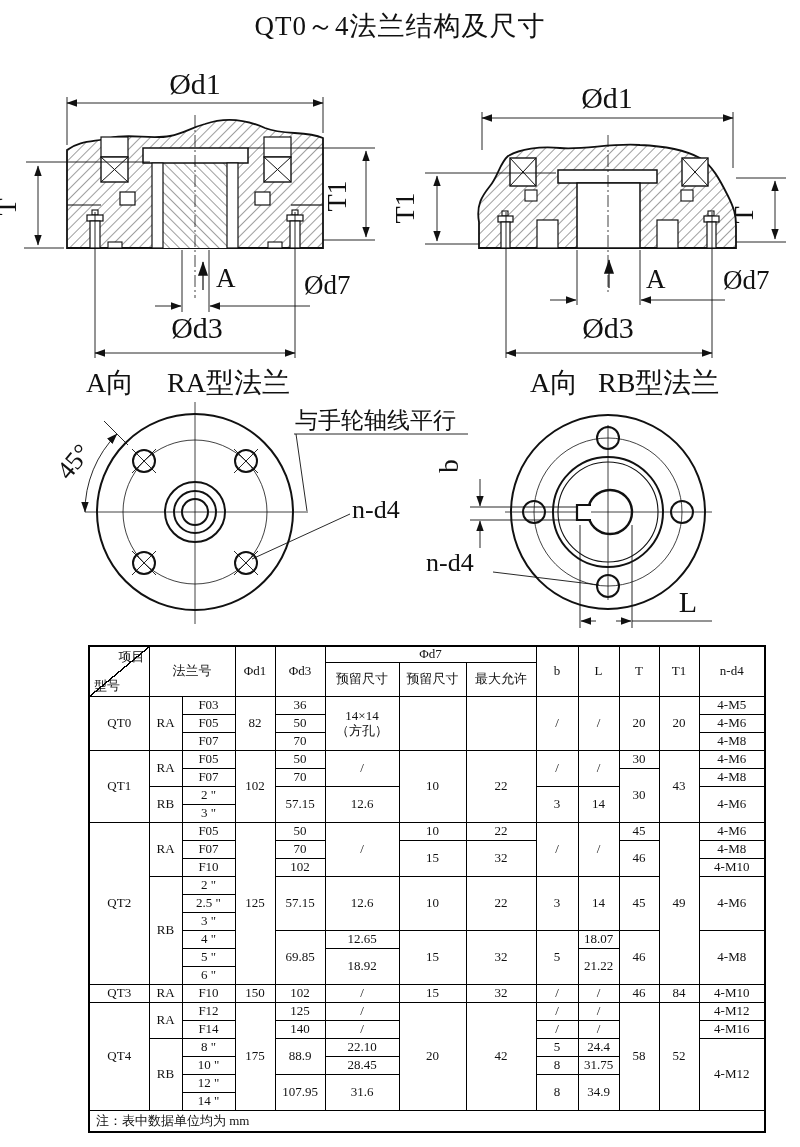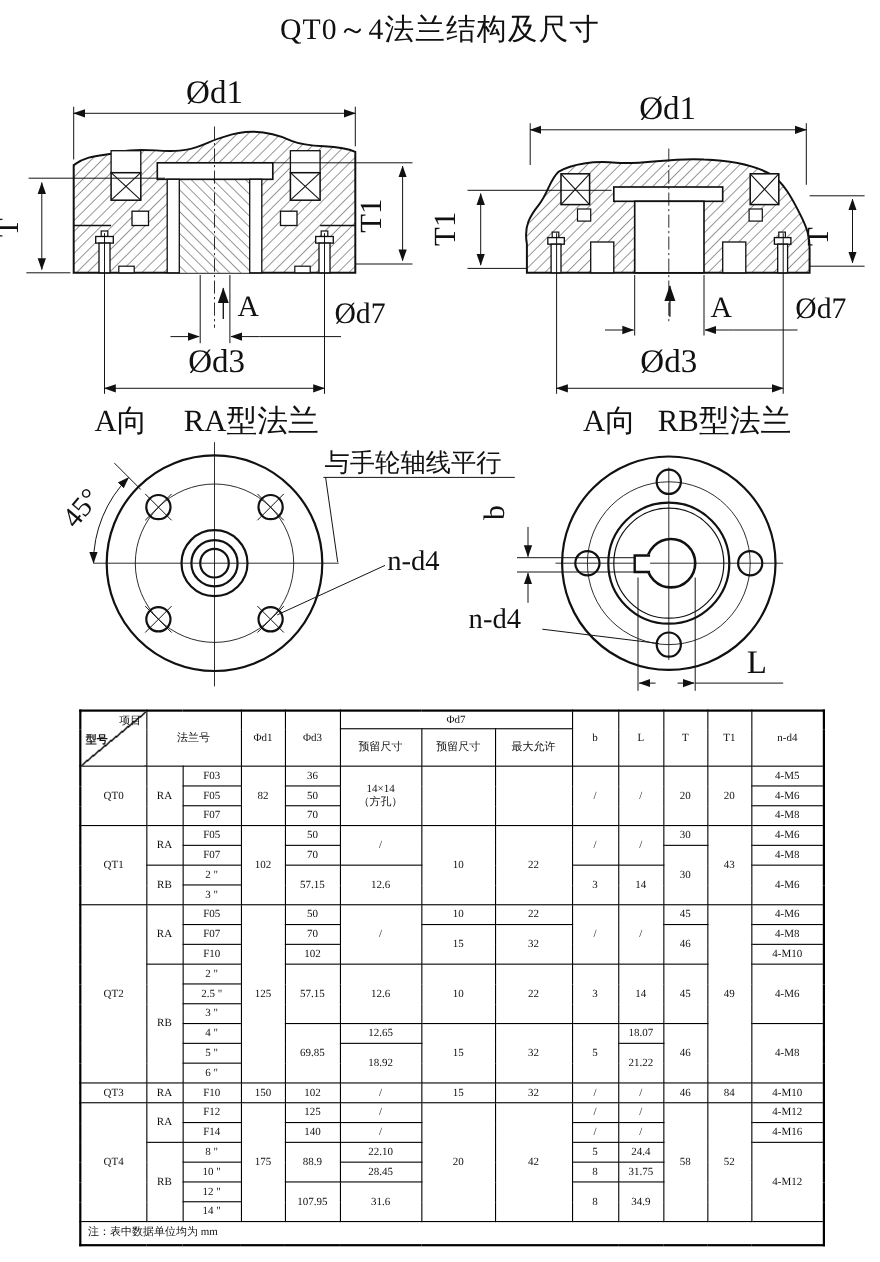--- a/index.html
+++ b/index.html
@@ -3,32 +3,32 @@
 <meta charset="utf-8">
 <style>
   html,body{margin:0;padding:0;background:#fff;}
   .page{position:relative;width:800px;height:1147px;background:#fff;overflow:hidden;
         font-family:"Liberation Serif","DejaVu Serif",serif;color:#111;}
   .title{position:absolute;top:8px;left:0;width:100%;text-align:center;
          font-size:27px;letter-spacing:1px;}
   svg.drawing{position:absolute;top:0;left:0;}
   svg text{font-family:"Liberation Serif","DejaVu Serif",serif;fill:#111;}
   .tablewrap{position:absolute;left:72px;top:645px;}
-  table{border-collapse:collapse;table-layout:fixed;width:676px;font-size:10px;
-        border:2px solid #000;}
+  table{border-collapse:collapse;table-layout:fixed;width:676px;font-size:13px;
+        border:2px solid #000;margin-left:16px;}
   td,th{border:1px solid #000;text-align:center;vertical-align:middle;
         padding:0 1px;font-weight:normal;height:17px;line-height:1.12;
         white-space:pre-line;overflow:hidden;}
   tr.h1 th{height:15px;}
   tr.h2 th{height:33px;}
   th.diag{position:relative;
     background:linear-gradient(to bottom right,transparent calc(50% - 0.7px),
       #000 calc(50% - 0.7px),#000 calc(50% + 0.7px),transparent calc(50% + 0.7px));}
   th.diag .dt{position:absolute;top:3px;right:4px;}
-  th.diag .db{position:absolute;bottom:18px;left:4px;font-weight:bold;}
+  th.diag .db{position:absolute;bottom:2px;left:4px;}
   td.note{text-align:left;padding-left:6px;height:20px;border-radius:10px;}
 </style>
 </head>
 <body>
 
 <div class="page">
 
   <div class="title">QT0～4法兰结构及尺寸</div>
 
   <svg class="drawing" width="800" height="645" viewBox="0 0 800 645">

